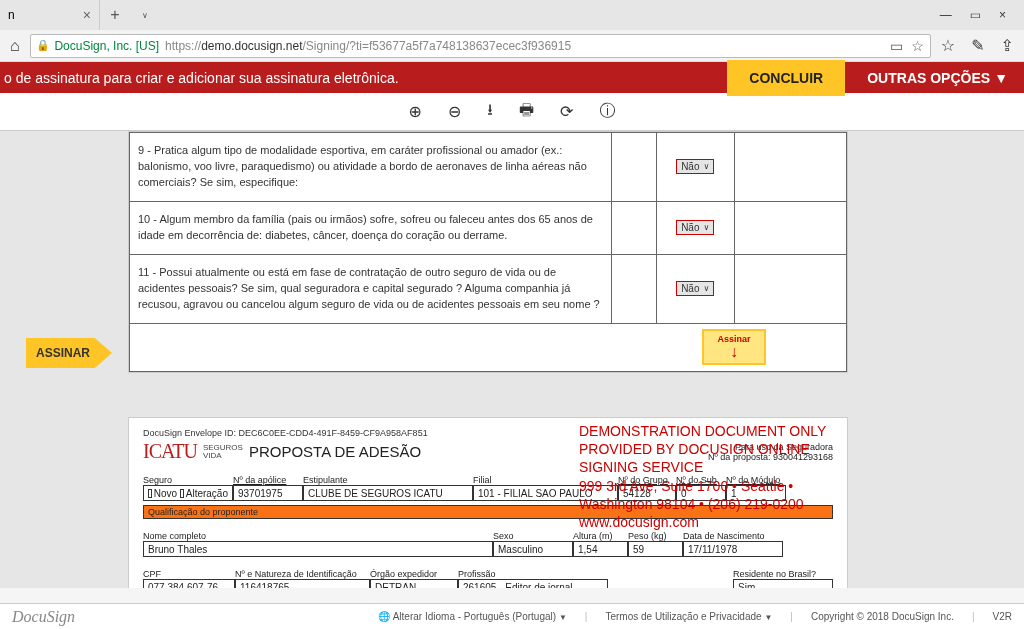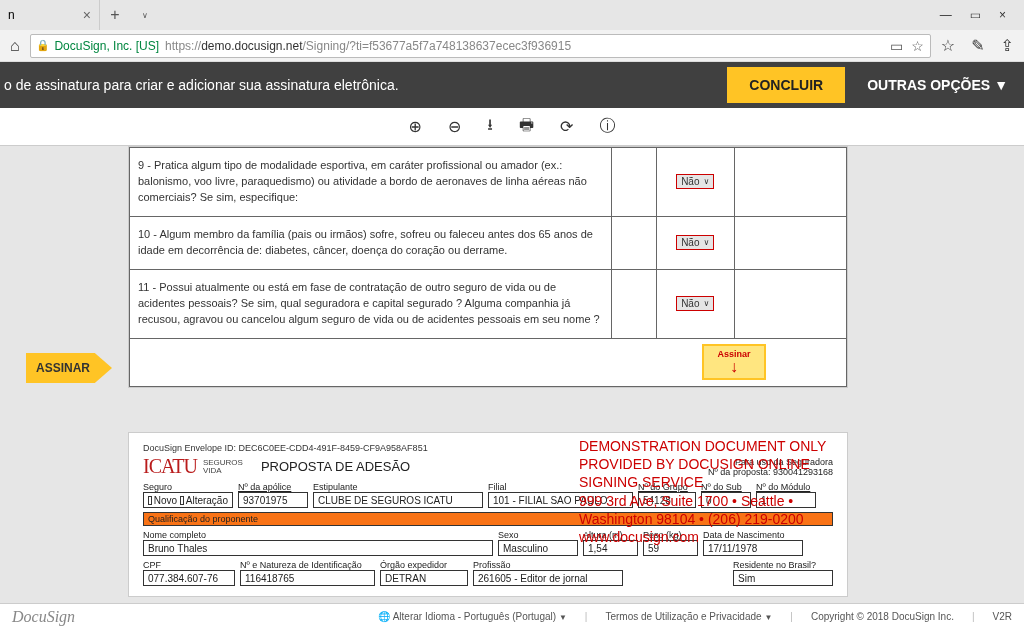--- a/index.html
+++ b/index.html
@@ -11,21 +11,21 @@
     .browser-controls { margin-left: auto; display: flex; gap: 18px; padding-right: 18px; color: #333; }
     .addr-row { height: 32px; background: #f2f2f2; display: flex; align-items: center; padding: 0 10px; gap: 10px; border-bottom: 1px solid #ddd; }
     .home-icon { font-size: 16px; color: #333; }
     .addr-bar { flex: 1; height: 24px; background: #fff; border: 1px solid #bbb; border-radius: 2px; display: flex; align-items: center; padding: 0 6px; font-size: 12px; }
     .lock { color: #00863f; font-size: 11px; margin-right: 4px; }
     .identity { color: #00863f; margin-right: 6px; }
     .url-gray { color: #888; }
     .url-dark { color: #333; }
     .addr-icons { margin-left: auto; display: flex; gap: 8px; color: #555; font-size: 14px; }
     .right-icons { display: flex; gap: 16px; color: #333; font-size: 16px; align-items: center; }
-    .ds-header { height: 46px; background: #404040; color: #fff; display: flex; align-items: center; padding: 0 16px 0 0; font-size: 14px; }
+    .ds-header { height: 31px; background: #b91c1c; color: #fff; display: flex; align-items: center; padding: 0 16px 0 0; font-size: 14px; }
     .ds-header .msg { padding-left: 4px; }
     .concluir { margin-left: auto; background: #ffc425; color: #222; font-weight: bold; padding: 10px 22px; font-size: 14px; border: none; cursor: pointer; }
     .other-opts { margin-left: 22px; font-weight: bold; font-size: 14px; display: flex; align-items: center; gap: 4px; }
     .toolbar { height: 38px; background: #fff; border-bottom: 1px solid #ccc; display: flex; justify-content: center; align-items: center; gap: 26px; color: #333; font-size: 16px; }
     .content { position: relative; height: calc(100% - 30px - 32px - 46px - 38px - 26px); background: #e6e6e6; overflow: hidden; }
     .doc-page { position: absolute; left: 128px; top: 0; width: 720px; background: #fff; border: 1px solid #ccc; }
     table.q { width: 100%; border-collapse: collapse; font-size: 11px; color: #333; table-layout: fixed; padding-left: 44px; }
     table.q td { border: 1px solid #666; padding: 10px 8px; vertical-align: middle; }
     table.q td.qtext { width: 430px; line-height: 1.45; }
     table.q td.ans { width: 70px; text-align: center; padding: 2px; }
@@ -37,22 +37,22 @@
     .sign-box { border: 2px solid #ffc425; background: #ffe680; width: 64px; height: 36px; display: flex; flex-direction: column; align-items: center; justify-content: center; font-size: 9px; color: #cc0000; font-weight: bold; }
     .sign-arrow { color: #cc0000; font-size: 16px; line-height: 1; }
     .filename-row { width: 720px; margin-left: 128px; display: flex; font-size: 12px; color: #777; padding: 12px 4px; }
     .assinar-arrow { position: absolute; left: 26px; top: 207px; background: #ffc425; color: #333; font-size: 12px; font-weight: bold; padding: 8px 10px; width: 86px; clip-path: polygon(0 0, 80% 0, 100% 50%, 80% 100%, 0 100%); }
     .form-page { position: absolute; left: 128px; top: 286px; width: 720px; background: #fff; border: 1px solid #ccc; padding: 10px 14px; font-size: 10px; color: #222; }
     .demo-text { position: absolute; left: 450px; top: 4px; font-size: 14px; color: #cc0000; line-height: 1.3; text-align: left; }
     .envelope { font-size: 9px; color: #333; }
     .logo-row { display: flex; align-items: center; gap: 6px; margin-top: 2px; }
     .logo { font-size: 20px; font-weight: 400; font-family: Georgia, serif; letter-spacing: -1px; color: #b91c1c; }
     .logo-sub { font-size: 8px; color: #444; line-height: 1; }
-    .proposal-title { font-size: 13px; margin-left: 12px; }
-    .form-row { display: flex; gap: 5px; margin-top: 4px; font-size: 9px; }
+    .proposal-title { font-size: 15px; }
+    .form-row { display: flex; margin-top: 12px; font-size: 9px; }
     .field-group { display: flex; flex-direction: column; }
     .field-group .label { font-size: 9px; }
     .field-group .box { border: 1px solid #333; padding: 1px 4px; height: 16px; display: flex; align-items: center; font-size: 10px; }
     .underline { text-decoration: underline; }
     .qual-row { border: 1px solid #333; font-size: 9px; padding: 1px 4px; margin-top: 4px; background: #f97316; }
     .cb { width: 9px; height: 9px; border: 1px solid #333; display: inline-block; margin-right: 2px; }
     .footer { position: absolute; bottom: 0; left: 0; right: 0; height: 26px; background: #fff; border-top: 1px solid #ccc; display: flex; align-items: center; font-size: 10px; color: #555; padding: 0 12px; gap: 18px; }
     .footer .ds-logo { font-style: italic; font-family: 'Brush Script MT', cursive; font-size: 16px; color: #888; margin-right: auto; }
     .footer .globe { margin-left: 180px; }
     .sep { color: #bbb; }

